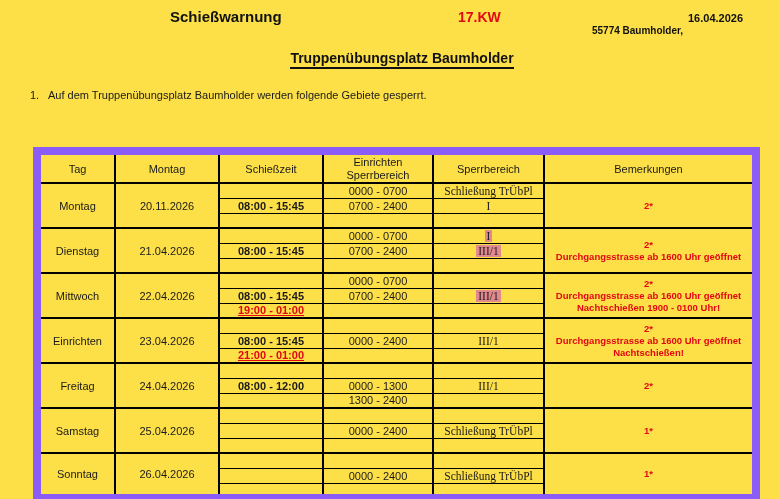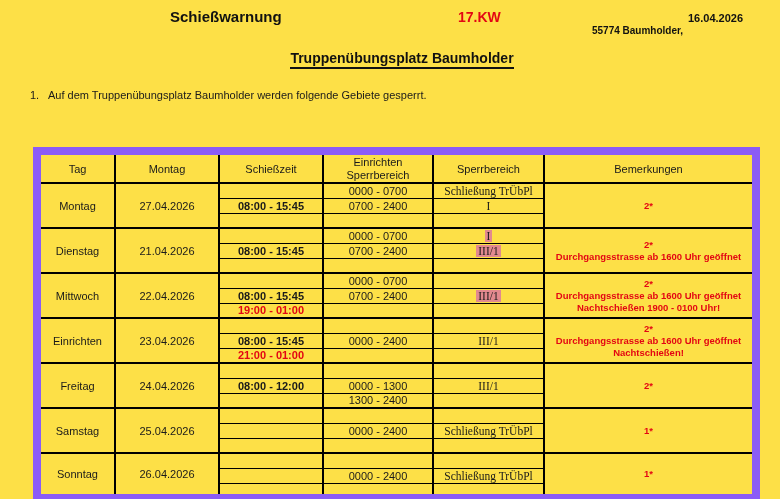--- a/index.html
+++ b/index.html
@@ -68,21 +68,21 @@
   .sched thead th { border-bottom-width: 2px; }
   .sched tbody tr { height: 15px; }
   .sched tr.day-top td { border-top-width: 2px; }
   .col-tag   { width: 78px; }
   .col-datum { width: 104px; }
   .col-sz    { width: 104px; }
   .col-er    { width: 110px; }
   .col-sp    { width: 111px; }
   .col-bem   { width: 212px; }
   td.sz { font-weight: bold; }
-  td.sz.red { color: #e30613; }
+  td.sz.red { color: #e30613; text-decoration: underline; }
   td.sp {
     font-family: "Liberation Serif", serif;
     font-size: 11.5px;
   }
   .hl {
     background: #e2898f;
     padding: 0 2px;
   }
   td.bem {
     color: #e30613;
@@ -129,21 +129,21 @@
           <div class="hdr2">Sperrbereich</div>
         </th>
         <th>Sperrbereich</th>
         <th>Bemerkungen</th>
       </tr>
     </thead>
     <tbody>
 
       <tr class="day-top">
         <td rowspan="3">Montag</td>
-        <td rowspan="3">27.04.2026</td>
+        <td rowspan="3">20.11.2026</td>
         <td class="sz"></td>
         <td class="er">0000 - 0700</td>
         <td class="sp">Schließung TrÜbPl</td>
         <td class="bem" rowspan="3">
           <div>2*</div>
           <div></div>
           <div></div>
         </td>
       </tr>
       <tr>

